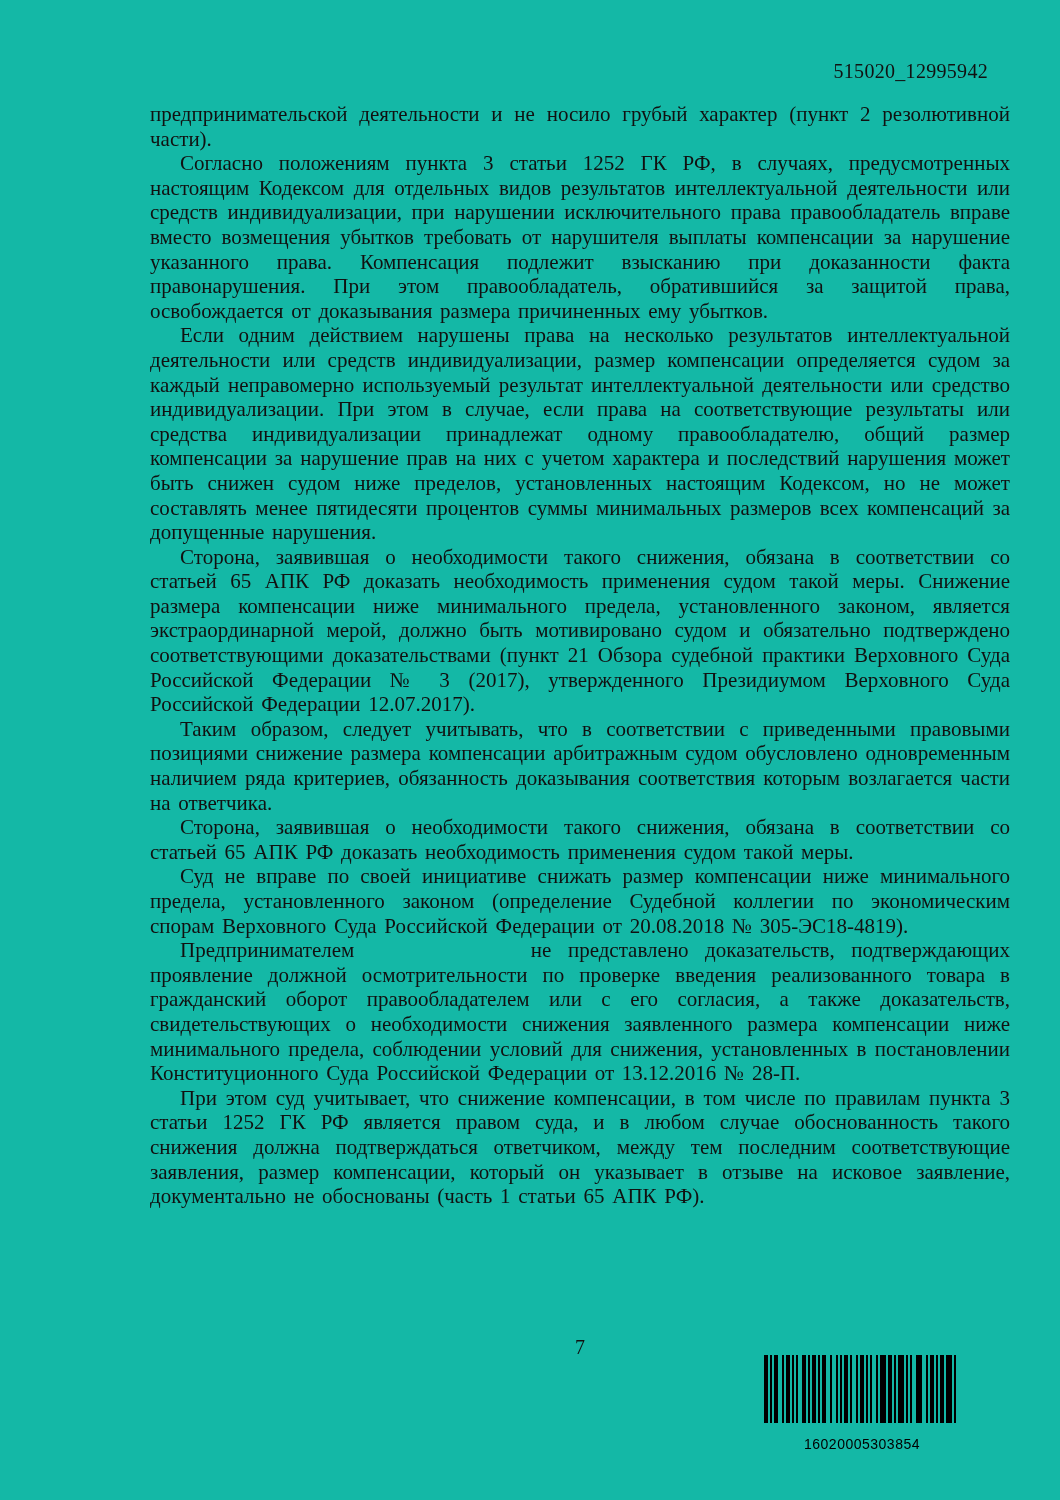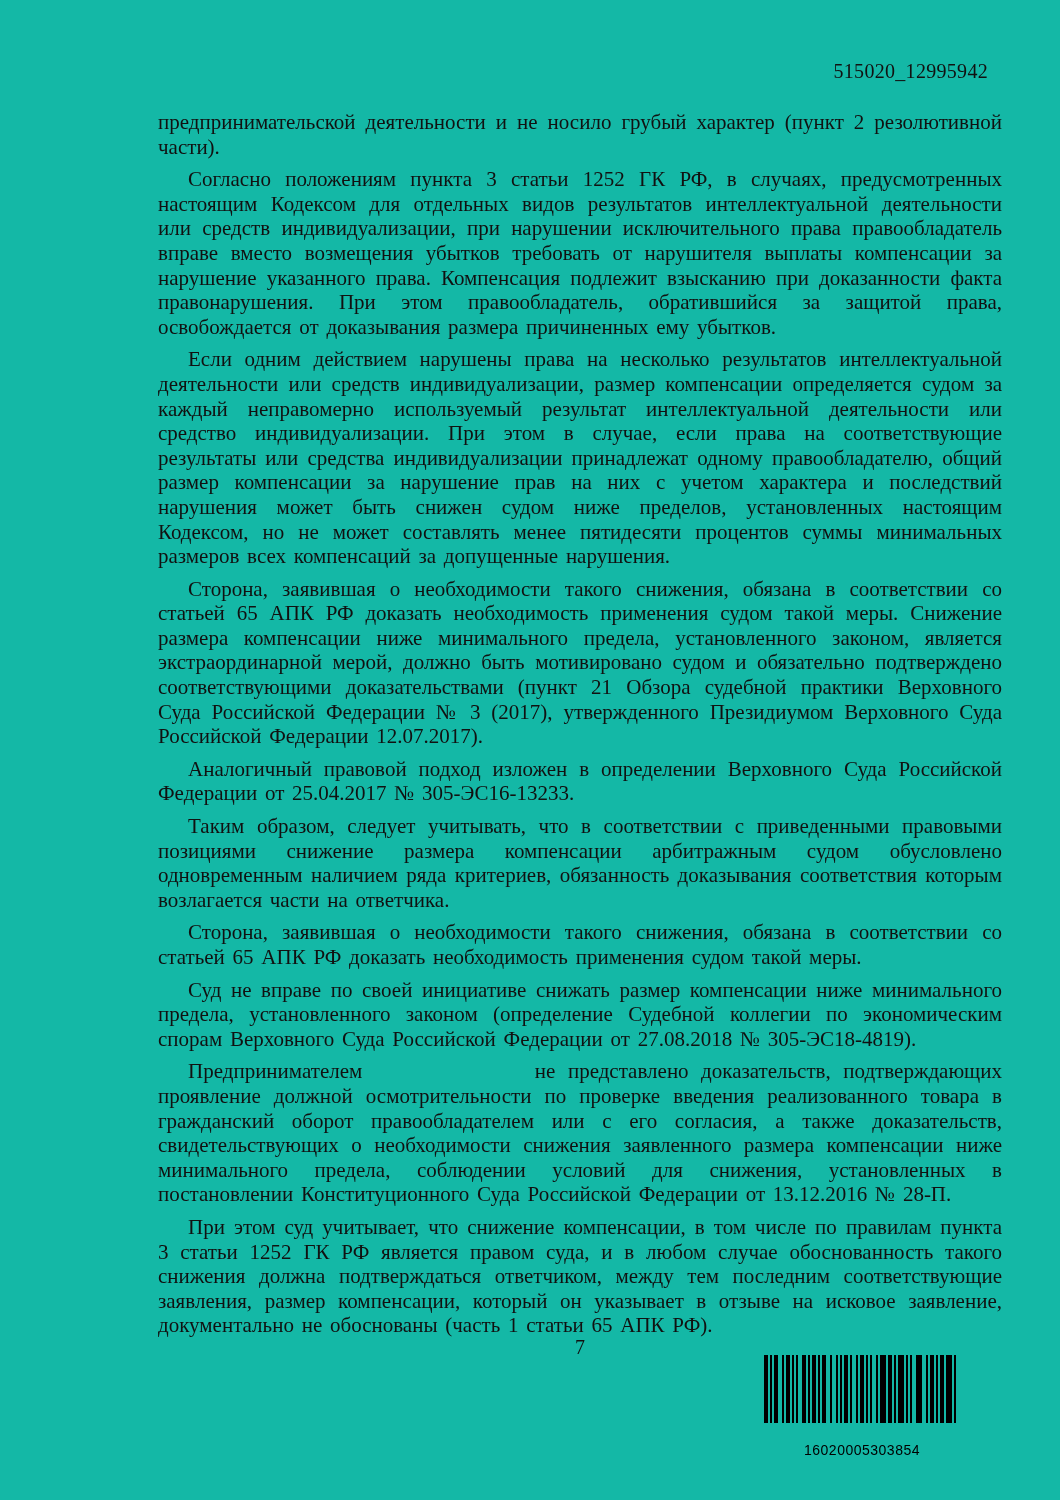--- a/index.html
+++ b/index.html
@@ -24,21 +24,21 @@
     position: absolute;
     top: 102px;
     left: 150px;
     width: 860px;
     font-size: 21px;
     line-height: 24.6px;
     text-align: justify;
     word-spacing: 2.5px;
   }
   .doc-body p {
-    margin: 8px;
+    margin: 0;
     padding: 0;
     text-indent: 30px;
   }
   .doc-body p.no-indent { text-indent: 0; }
   .redaction-gap {
     display: inline-block;
     width: 160px;
     height: 1px;
   }
   .page-number {
@@ -54,45 +54,44 @@
     left: 764px;
     top: 1355px;
     width: 196px;
   }
   .barcode-svg {
     display: block;
     width: 196px;
     height: 68px;
   }
   .barcode-value {
-    margin-top: 19px;
+    margin-top: 13px;
     text-align: center;
     font-family: "Liberation Sans", "DejaVu Sans", sans-serif;
     font-size: 14px;
     letter-spacing: 0.5px;
     color: #000000;
   }
 </style>
 </head>
 <body>
 
 <div class="page">
 
   <div class="doc-header">515020_12995942</div>
 
   <div class="doc-body">
 
   <p class="no-indent">предпринимательской деятельности и не носило грубый характер (пункт 2 резолютивной части).</p>
       <p>Согласно положениям пункта 3 статьи 1252 ГК РФ, в случаях, предусмотренных настоящим Кодексом для отдельных видов результатов интеллектуальной деятельности или средств индивидуализации, при нарушении исключительного права правообладатель вправе вместо возмещения убытков требовать от нарушителя выплаты компенсации за нарушение указанного права. Компенсация подлежит взысканию при доказанности факта правонарушения. При этом правообладатель, обратившийся за защитой права, освобождается от доказывания размера причиненных ему убытков.</p>
       <p>Если одним действием нарушены права на несколько результатов интеллектуальной деятельности или средств индивидуализации, размер компенсации определяется судом за каждый неправомерно используемый результат интеллектуальной деятельности или средство индивидуализации. При этом в случае, если права на соответствующие результаты или средства индивидуализации принадлежат одному правообладателю, общий размер компенсации за нарушение прав на них с учетом характера и последствий нарушения может быть снижен судом ниже пределов, установленных настоящим Кодексом, но не может составлять менее пятидесяти процентов суммы минимальных размеров всех компенсаций за допущенные нарушения.</p>
       <p>Сторона, заявившая о необходимости такого снижения, обязана в соответствии со статьей 65 АПК РФ доказать необходимость применения судом такой меры. Снижение размера компенсации ниже минимального предела, установленного законом, является экстраординарной мерой, должно быть мотивировано судом и обязательно подтверждено соответствующими доказательствами (пункт 21 Обзора судебной практики Верховного Суда Российской Федерации № 3 (2017), утвержденного Президиумом Верховного Суда Российской Федерации 12.07.2017).</p>
-      <p>Аналогичный правовой подход изложен в определении Верховного Суда Российской Федерации от 25.04.2017 № 305-ЭС16-13233.</p>
       <p>Таким образом, следует учитывать, что в соответствии с приведенными правовыми позициями снижение размера компенсации арбитражным судом обусловлено одновременным наличием ряда критериев, обязанность доказывания соответствия которым возлагается части на ответчика.</p>
       <p>Сторона, заявившая о необходимости такого снижения, обязана в соответствии со статьей 65 АПК РФ доказать необходимость применения судом такой меры.</p>
-      <p>Суд не вправе по своей инициативе снижать размер компенсации ниже минимального предела, установленного законом (определение Судебной коллегии по экономическим спорам Верховного Суда Российской Федерации от 27.08.2018 № 305-ЭС18-4819).</p>
+      <p>Суд не вправе по своей инициативе снижать размер компенсации ниже минимального предела, установленного законом (определение Судебной коллегии по экономическим спорам Верховного Суда Российской Федерации от 20.08.2018 № 305-ЭС18-4819).</p>
       <p><span>Предпринимателем</span><span class="redaction-gap"></span><span> не представлено доказательств, подтверждающих проявление должной осмотрительности по проверке введения реализованного товара в гражданский оборот правообладателем или с его согласия, а также доказательств, свидетельствующих о необходимости снижения заявленного размера компенсации ниже минимального предела, соблюдении условий для снижения, установленных в постановлении Конституционного Суда Российской Федерации от 13.12.2016 № 28-П.</span></p>
       <p>При этом суд учитывает, что снижение компенсации, в том числе по правилам пункта 3 статьи 1252 ГК РФ является правом суда, и в любом случае обоснованность такого снижения должна подтверждаться ответчиком, между тем последним соответствующие заявления, размер компенсации, который он указывает в отзыве на исковое заявление, документально не обоснованы (часть 1 статьи 65 АПК РФ).</p>
     </div>
 
   <div class="page-number">7</div>
 
   <div class="barcode-block">
     <svg class="barcode-svg" xmlns="http://www.w3.org/2000/svg" preserveAspectRatio="none" viewBox="0 0 196 68">
         <rect x="0.00" y="0" width="4.00" height="68" fill="#000000"></rect>
         <rect x="6.00" y="0" width="2.00" height="68" fill="#000000"></rect>

